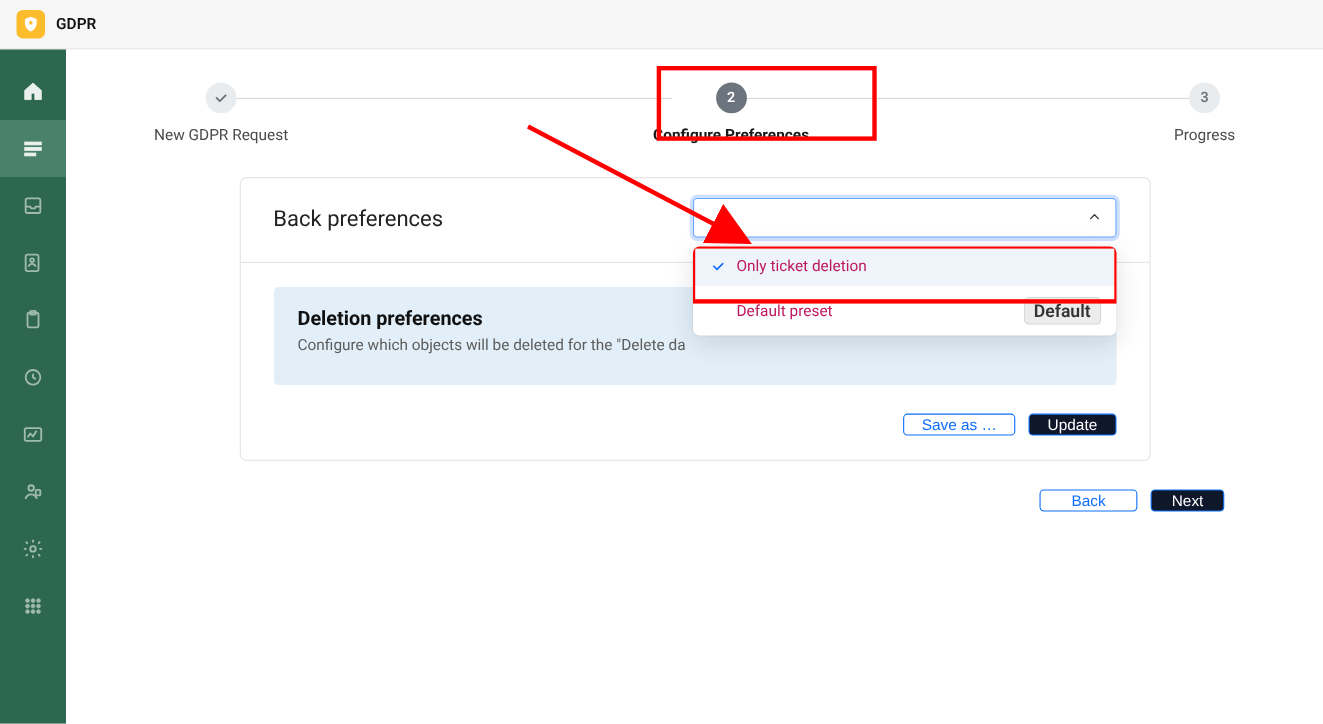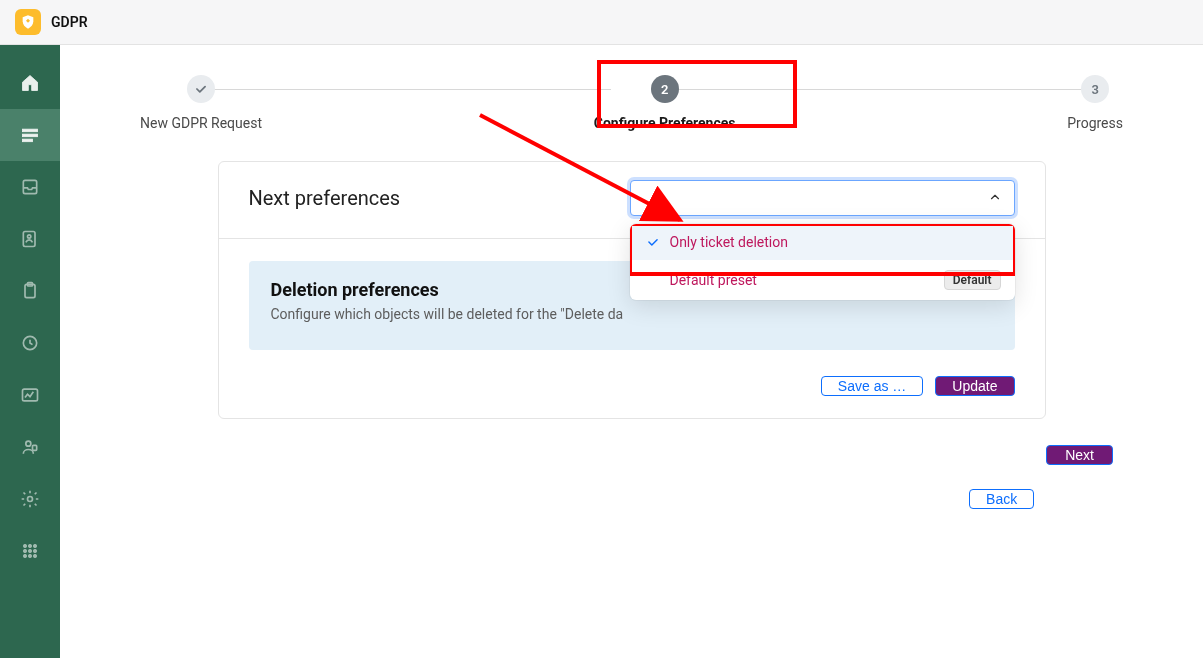--- a/index.html
+++ b/index.html
@@ -216,21 +216,21 @@
     display: flex;
     flex-direction: column;
   }
   .opt-title { font-size: 14px; color: #be185d; }
   .opt-sub { font-size: 12px; color: #7b7b7b; margin-top: 2px; }
   .opt-badge {
     background: #ececec;
     border: 1px solid #d6d6d6;
     border-radius: 4px;
     padding: 2px 8px;
-    font-size: 12px;
+    font-size: 16px;
     color: #333;
     font-weight: 600;
   }
 
   
   .option-highlight {
     position: absolute;
     border: 4px solid #ff0000;
     pointer-events: none;
     z-index: 30;
@@ -275,21 +275,21 @@
     padding: 0 16px;
     border-radius: 4px;
     font-size: 14px;
     display: inline-flex;
     align-items: center;
     justify-content: center;
     cursor: pointer;
     border: 1px solid transparent;
     font-family: Liberation Sans, sans-serif;
   }
-  .btn-primary { background: #701a75; color: #fff; border-color: #0d6efd; }
+  .btn-primary { background: #0f172a; color: #fff; border-color: #0d6efd; }
   .btn-outline { background: #fff; color: #0d6efd; border-color: #0d6efd; }
   
   .page-actions-wrap {
     position: absolute;
     right: 90px;
     top: 400px;
     display: flex;
     gap: 12px;
   }
 
@@ -410,21 +410,21 @@
     <div class="step" style="margin-right:10px;">
       <div class="step-circle pending">
           <span>3</span>
         </div>
       <div class="step-label">Progress</div>
     </div>
   </div>
 
   <div class="card">
     <div class="card-header">
-      <div class="card-header-title">Next preferences</div>
+      <div class="card-header-title">Back preferences</div>
 
       <div class="select-wrap">
         <div class="select-control">
           <span></span>
           <span>
             <svg viewBox="0 0 24 24" fill="none" stroke-width="2" stroke-linecap="round" stroke-linejoin="round">
                 <polyline points="6 15 12 9 18 15"></polyline>
               </svg>
           </span>
         </div>
@@ -459,21 +459,21 @@
       </div>
     </div>
 
     <div class="card-footer">
       <button class="btn btn-outline">Save as …</button>
       <button class="btn btn-primary">Update</button>
     </div>
   </div>
 
   <div class="page-actions-wrap">
-    <button class="btn btn-outline" style="padding:0 16px;margin-top:44px;">Back</button>
+    <button class="btn btn-outline" style="padding:0 28px;">Back</button>
     <button class="btn btn-primary" style="padding:0 18px;">Next</button>
   </div>
 
 </div>
 
 <div class="step2-highlight"></div>
 
 <svg class="arrow" style="left:470px; top:110px; width:240px; height:130px;" viewBox="0 0 240 130">
   <defs>
     <marker id="ah" markerWidth="12" markerHeight="12" refX="9" refY="5" orient="auto">

